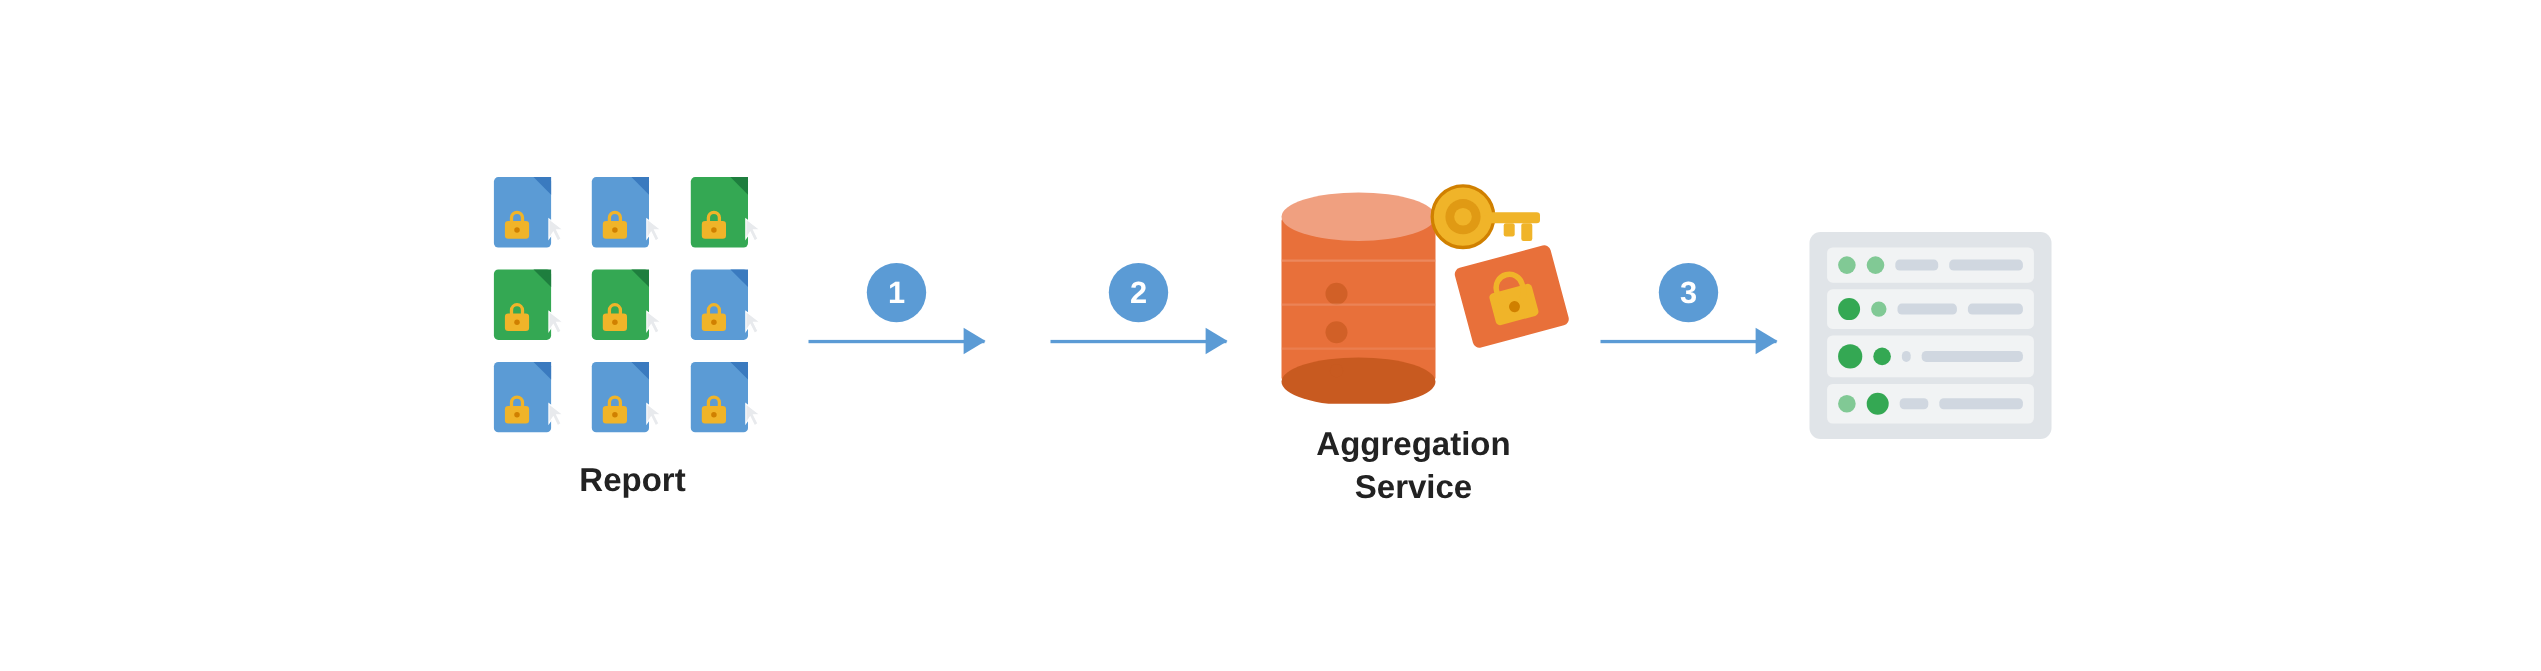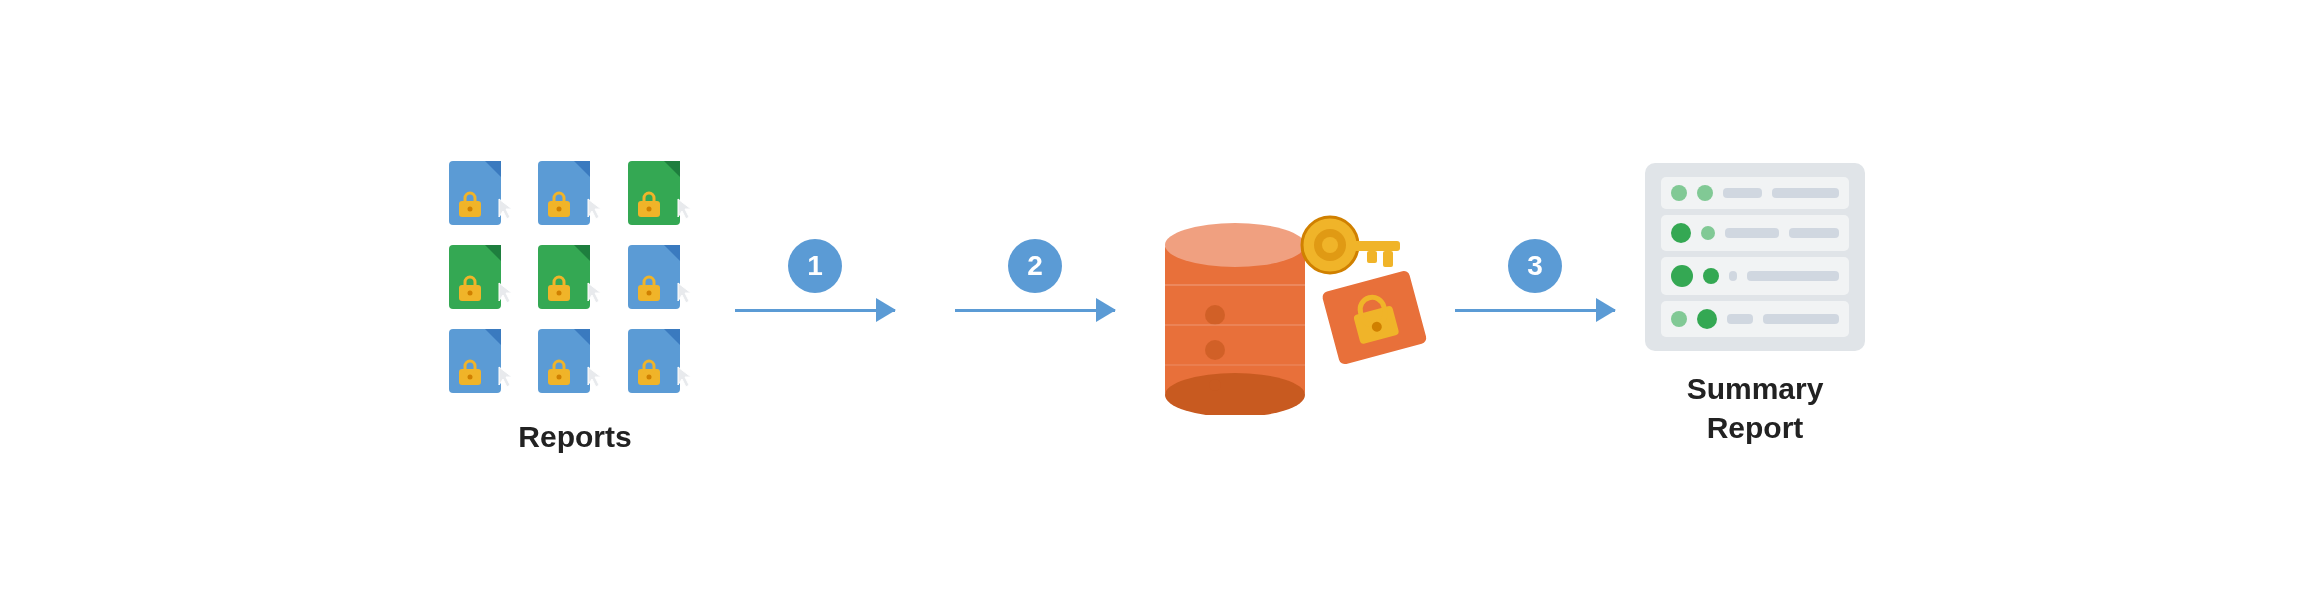--- a/index.html
+++ b/index.html
@@ -184,21 +184,21 @@
         <rect x="4" y="6" width="52" height="64" rx="4" fill="#5b9bd5"></rect>
         <polygon points="40,6 56,22 56,6" fill="#3a7abf"></polygon>
         <polygon points="54,44 54,62 58,56 62,64 65,62 61,54 67,54" fill="#e8eaed" stroke="#fff" stroke-width="1"></polygon>
         <rect x="14" y="46" width="22" height="16" rx="3" fill="#f0b429"></rect>
         <rect x="20" y="38" width="10" height="14" rx="5" fill="none" stroke="#f0b429" stroke-width="3"></rect>
         <circle cx="25" cy="54" r="2.5" fill="#d08000"></circle>
       </svg>
 
     </div>
     <div>
-      <div class="node-label">Reports</div>
+      <div class="node-label">Report</div>
     </div>
   </div>
 
   <div class="arrow-group">
     <div class="step-circle">1</div>
     <div class="arrow-line">
       <div class="arrow-shaft"></div>
     </div>
   </div>
 
@@ -237,20 +237,24 @@
       </svg>
 
       <svg style="position:absolute; right:0px; top:80px; transform: rotate(-15deg);" width="100" height="90" viewBox="0 0 100 90">
         <rect x="5" y="5" width="90" height="75" rx="6" fill="#e8703a"></rect>
 
         <rect x="30" y="35" width="40" height="30" rx="4" fill="#f0b429"></rect>
         <rect x="38" y="22" width="24" height="28" rx="12" fill="none" stroke="#f0b429" stroke-width="5"></rect>
         <circle cx="50" cy="52" r="5" fill="#d08000"></circle>
       </svg>
     </div>
+    <div>
+      <div class="node-label">Aggregation</div>
+      <div class="node-label">Service</div>
+    </div>
   </div>
 
   <div class="arrow-group">
     <div class="step-circle">3</div>
     <div class="arrow-line">
       <div class="arrow-shaft"></div>
     </div>
   </div>
 
   <div class="node">
@@ -278,19 +282,15 @@
         <div style="height:10px;background:#d0d7e0;border-radius:4px;width:55%;"></div>
       </div>
 
       <div style="display:flex; align-items:center; gap:10px; background:#f1f3f4; border-radius:5px; padding:8px 10px;">
         <div style="width:16px;height:16px;border-radius:50%;background:#81c995;flex-shrink:0;"></div>
         <div style="width:20px;height:20px;border-radius:50%;background:#34a853;flex-shrink:0;"></div>
         <div style="height:10px;background:#d0d7e0;border-radius:4px;flex:1;"></div>
         <div style="height:10px;background:#d0d7e0;border-radius:4px;width:45%;"></div>
       </div>
     </div>
-    <div>
-      <div class="node-label">Summary</div>
-      <div class="node-label">Report</div>
-    </div>
   </div>
 
 </div>
 
 </body></html>

